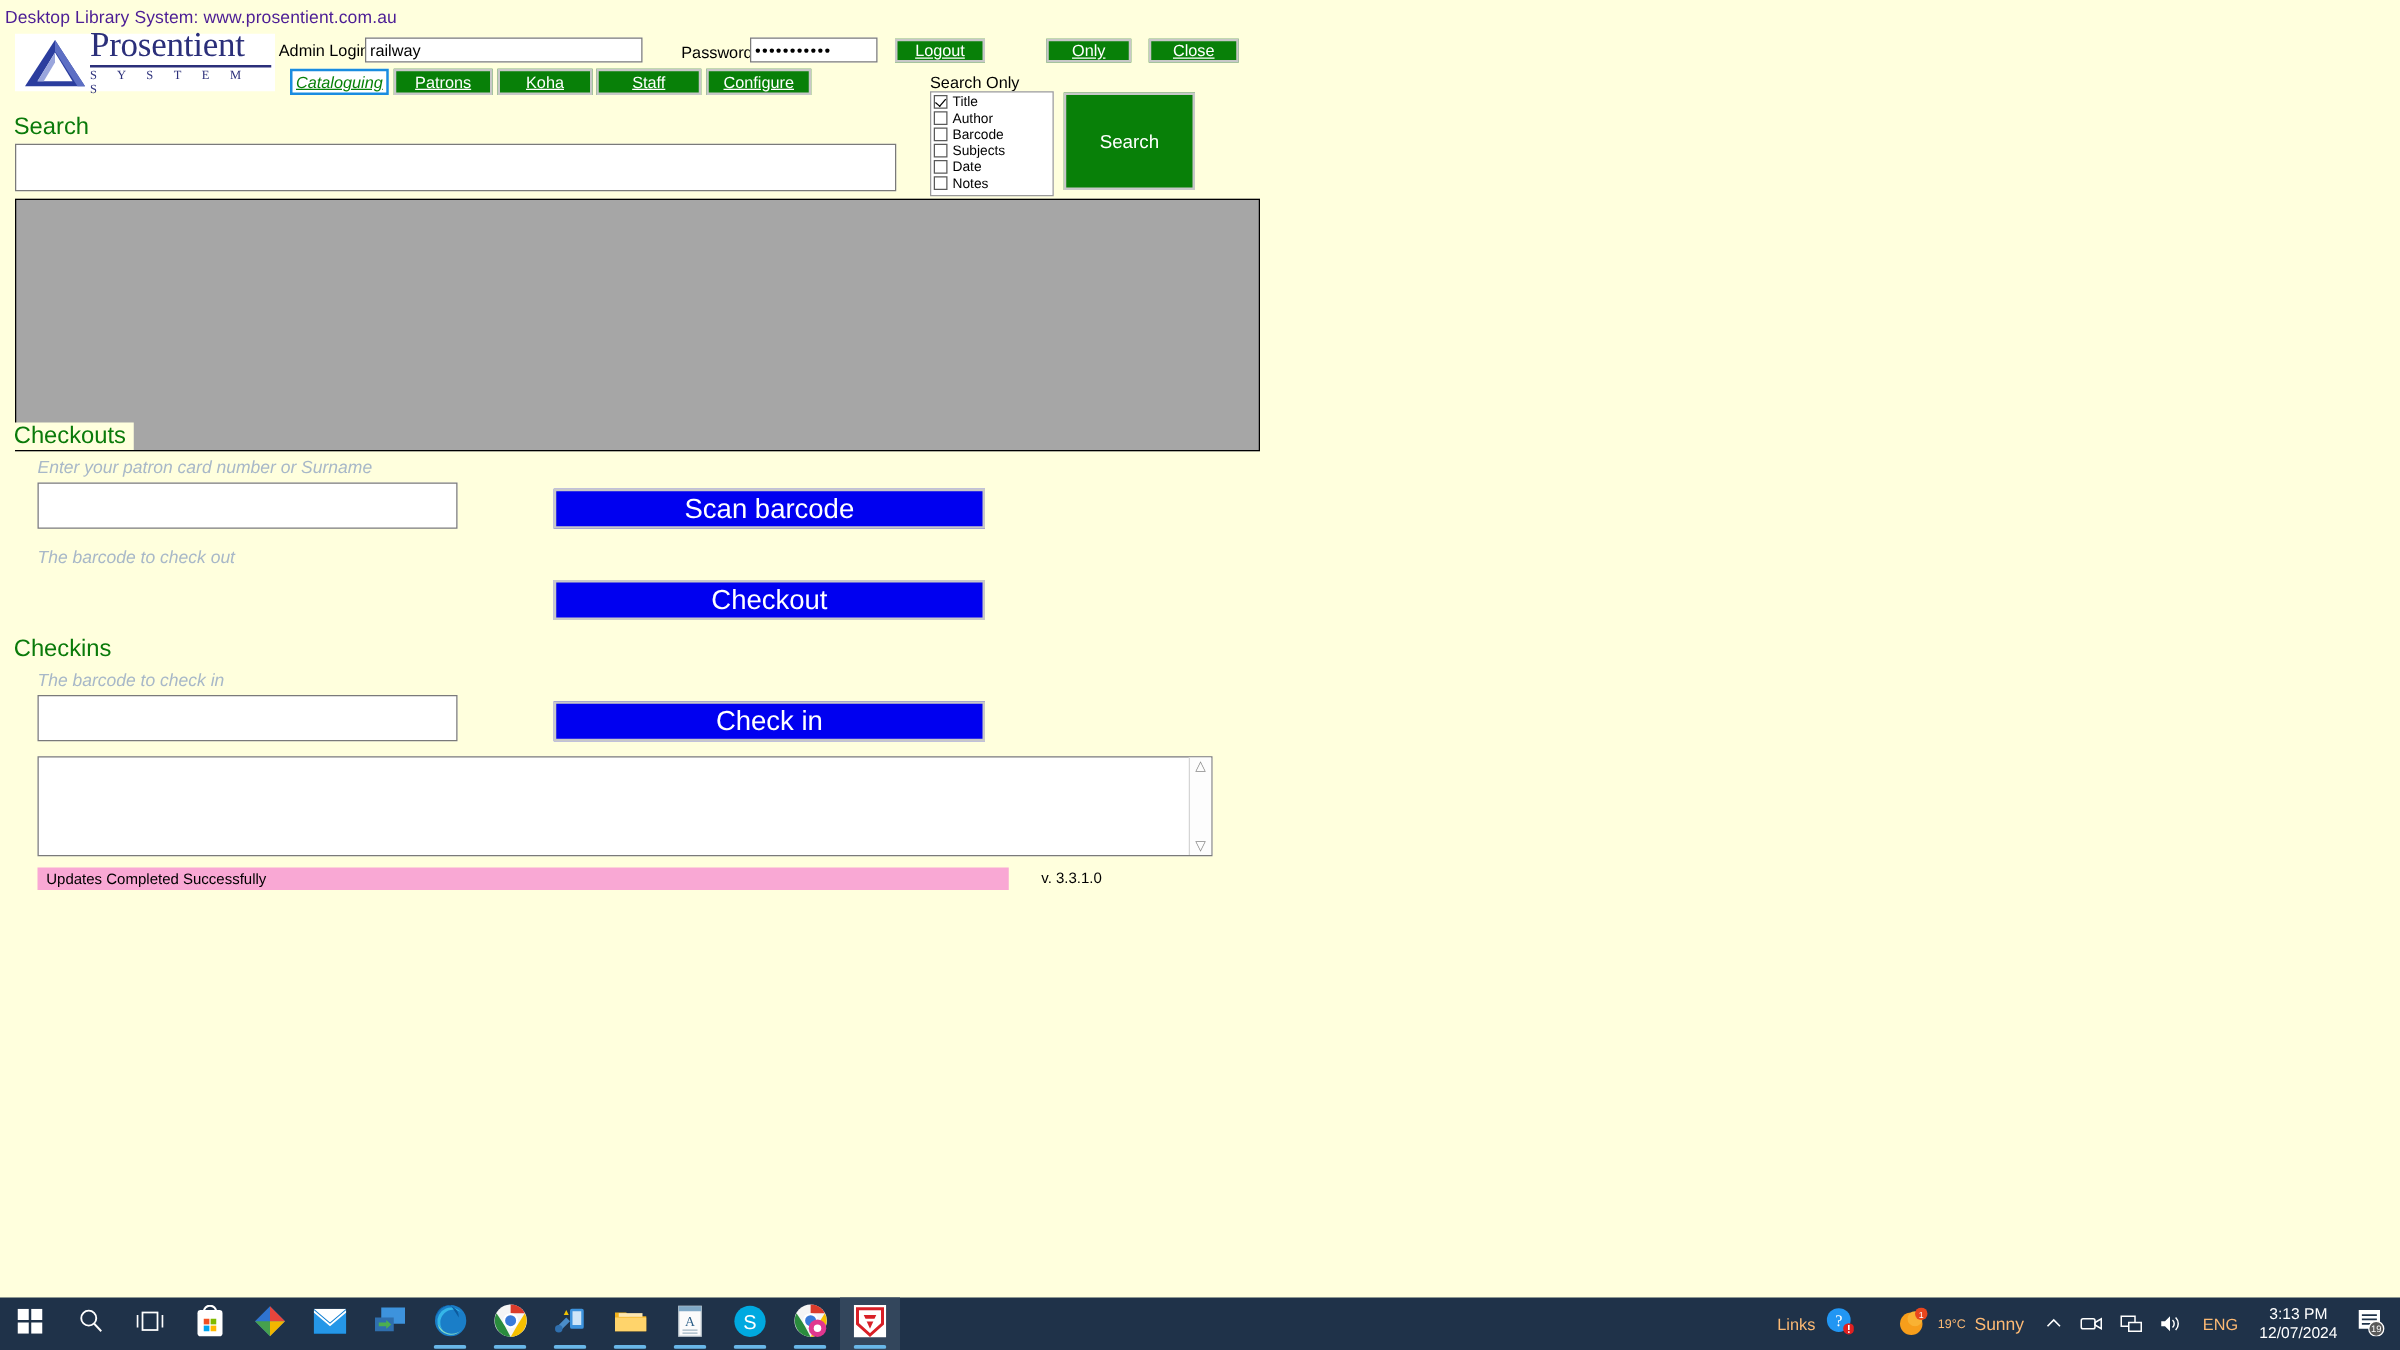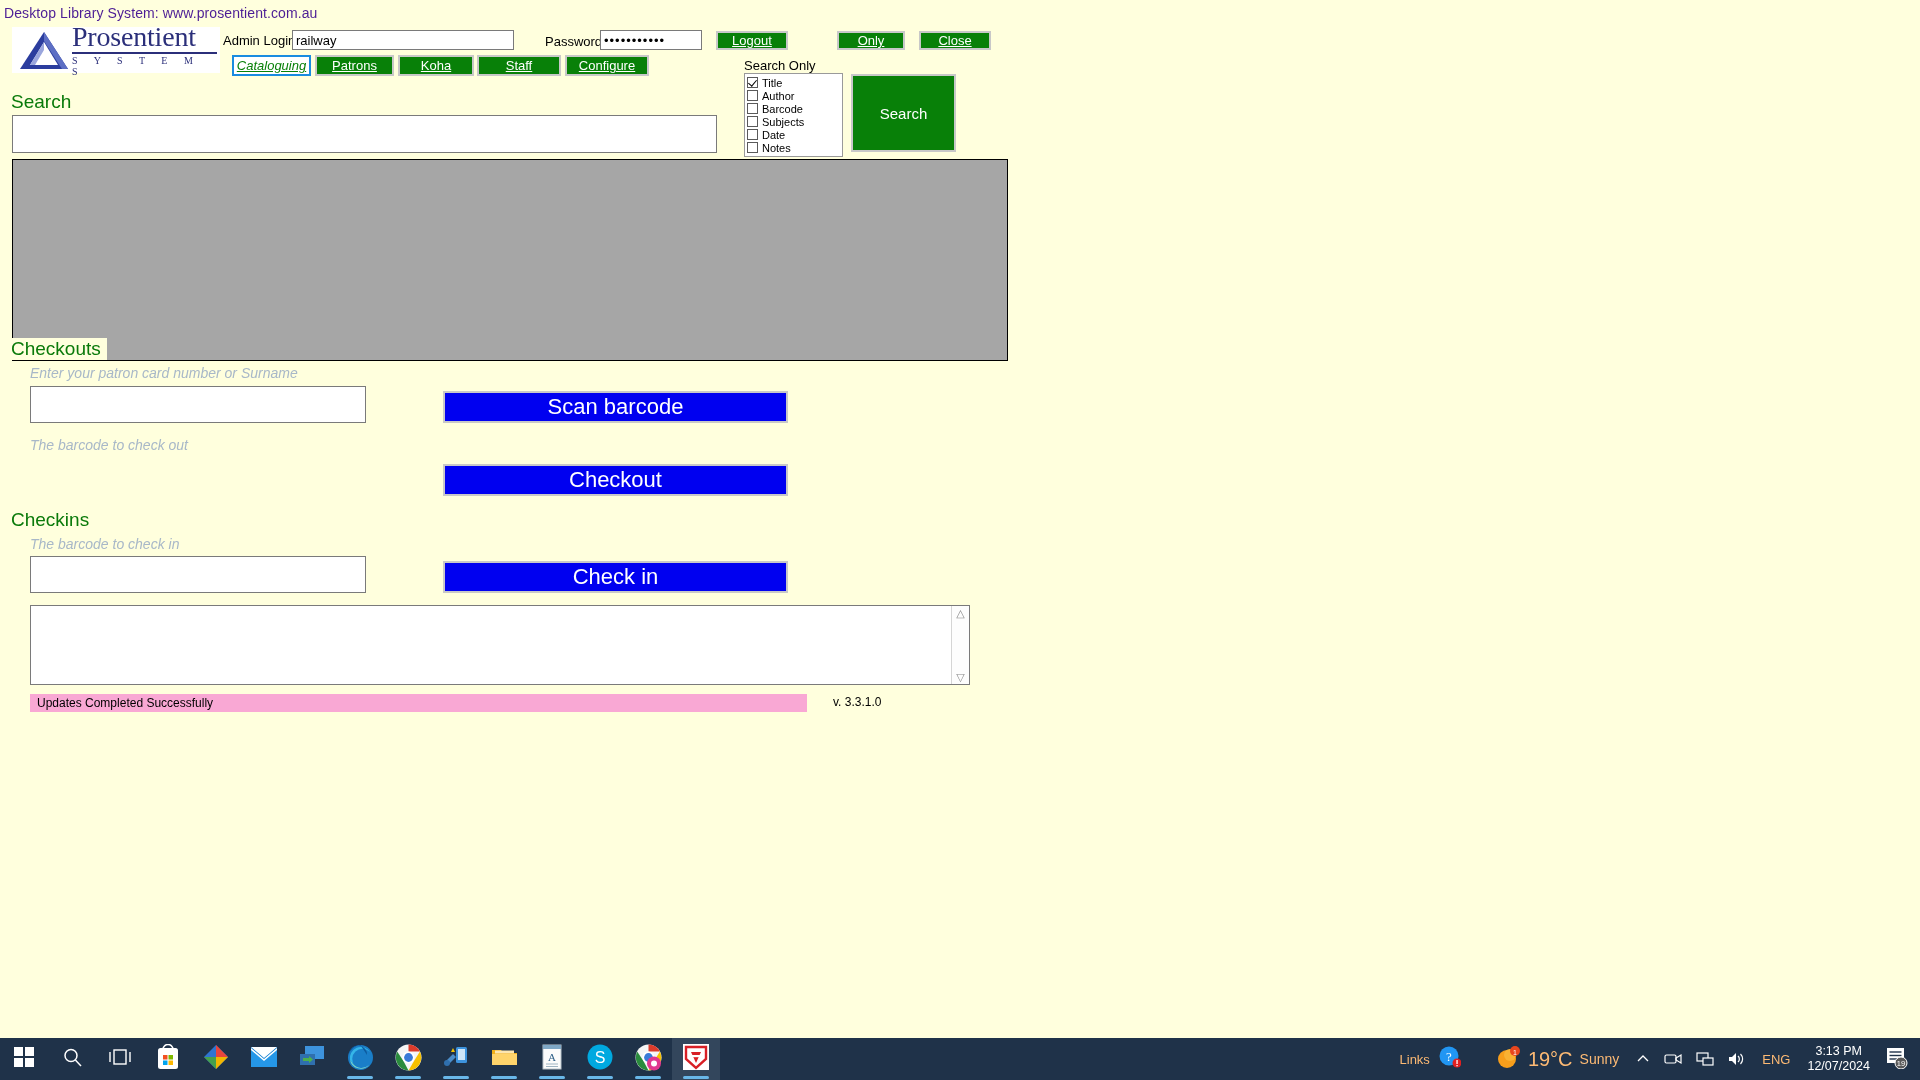--- a/index.html
+++ b/index.html
@@ -124,21 +124,21 @@
     position: absolute; font-size: 13px; color: #000;
   }
   .so-box {
     position: absolute;
     background: #ffffff;
     border: 1px solid #9a9a9a;
     box-sizing: border-box;
     padding: 2px 0 0 2px;
   }
   .so-item {
-    display: flex; align-items: center;
+    display: flex; align-items: flex-start;
     height: 13px; margin-bottom: 0px;
     font-size: 11px; color: #000;
   }
   .so-cb {
     width: 11px; height: 11px;
     border: 1px solid #5a5a5a;
     background: #fff;
     box-sizing: border-box;
     margin-right: 4px;
     position: relative;
@@ -522,21 +522,21 @@
 
       <div class="weather">
         <span style="position:relative;display:inline-block;">
           <svg width="24" height="24" viewBox="0 0 24 24">
             <circle cx="10" cy="13" r="9" fill="#f79e1b"></circle>
             <circle cx="13" cy="9" r="6" fill="#f9b233"></circle>
             <circle cx="18" cy="5" r="5" fill="#e8461e"></circle>
             <text x="18" y="8.5" font-size="7" fill="#fff" text-anchor="middle" font-family="Liberation Sans, sans-serif">1</text>
           </svg>
         </span>
-        <span class="tb-txt" style="font-size:20px;">19°C</span>
+        <span class="tb-txt" style="font-size:10px;">19°C</span>
         <span class="tb-txt" style="font-size:14px;">Sunny</span>
       </div>
 
       <span class="sys-ico">
         <svg width="14" height="14" viewBox="0 0 14 14">
           <polyline points="2,9 7,4 12,9" fill="none" stroke="#fff" stroke-width="1.3"></polyline>
         </svg>
       </span>
 
       <span class="sys-ico">

